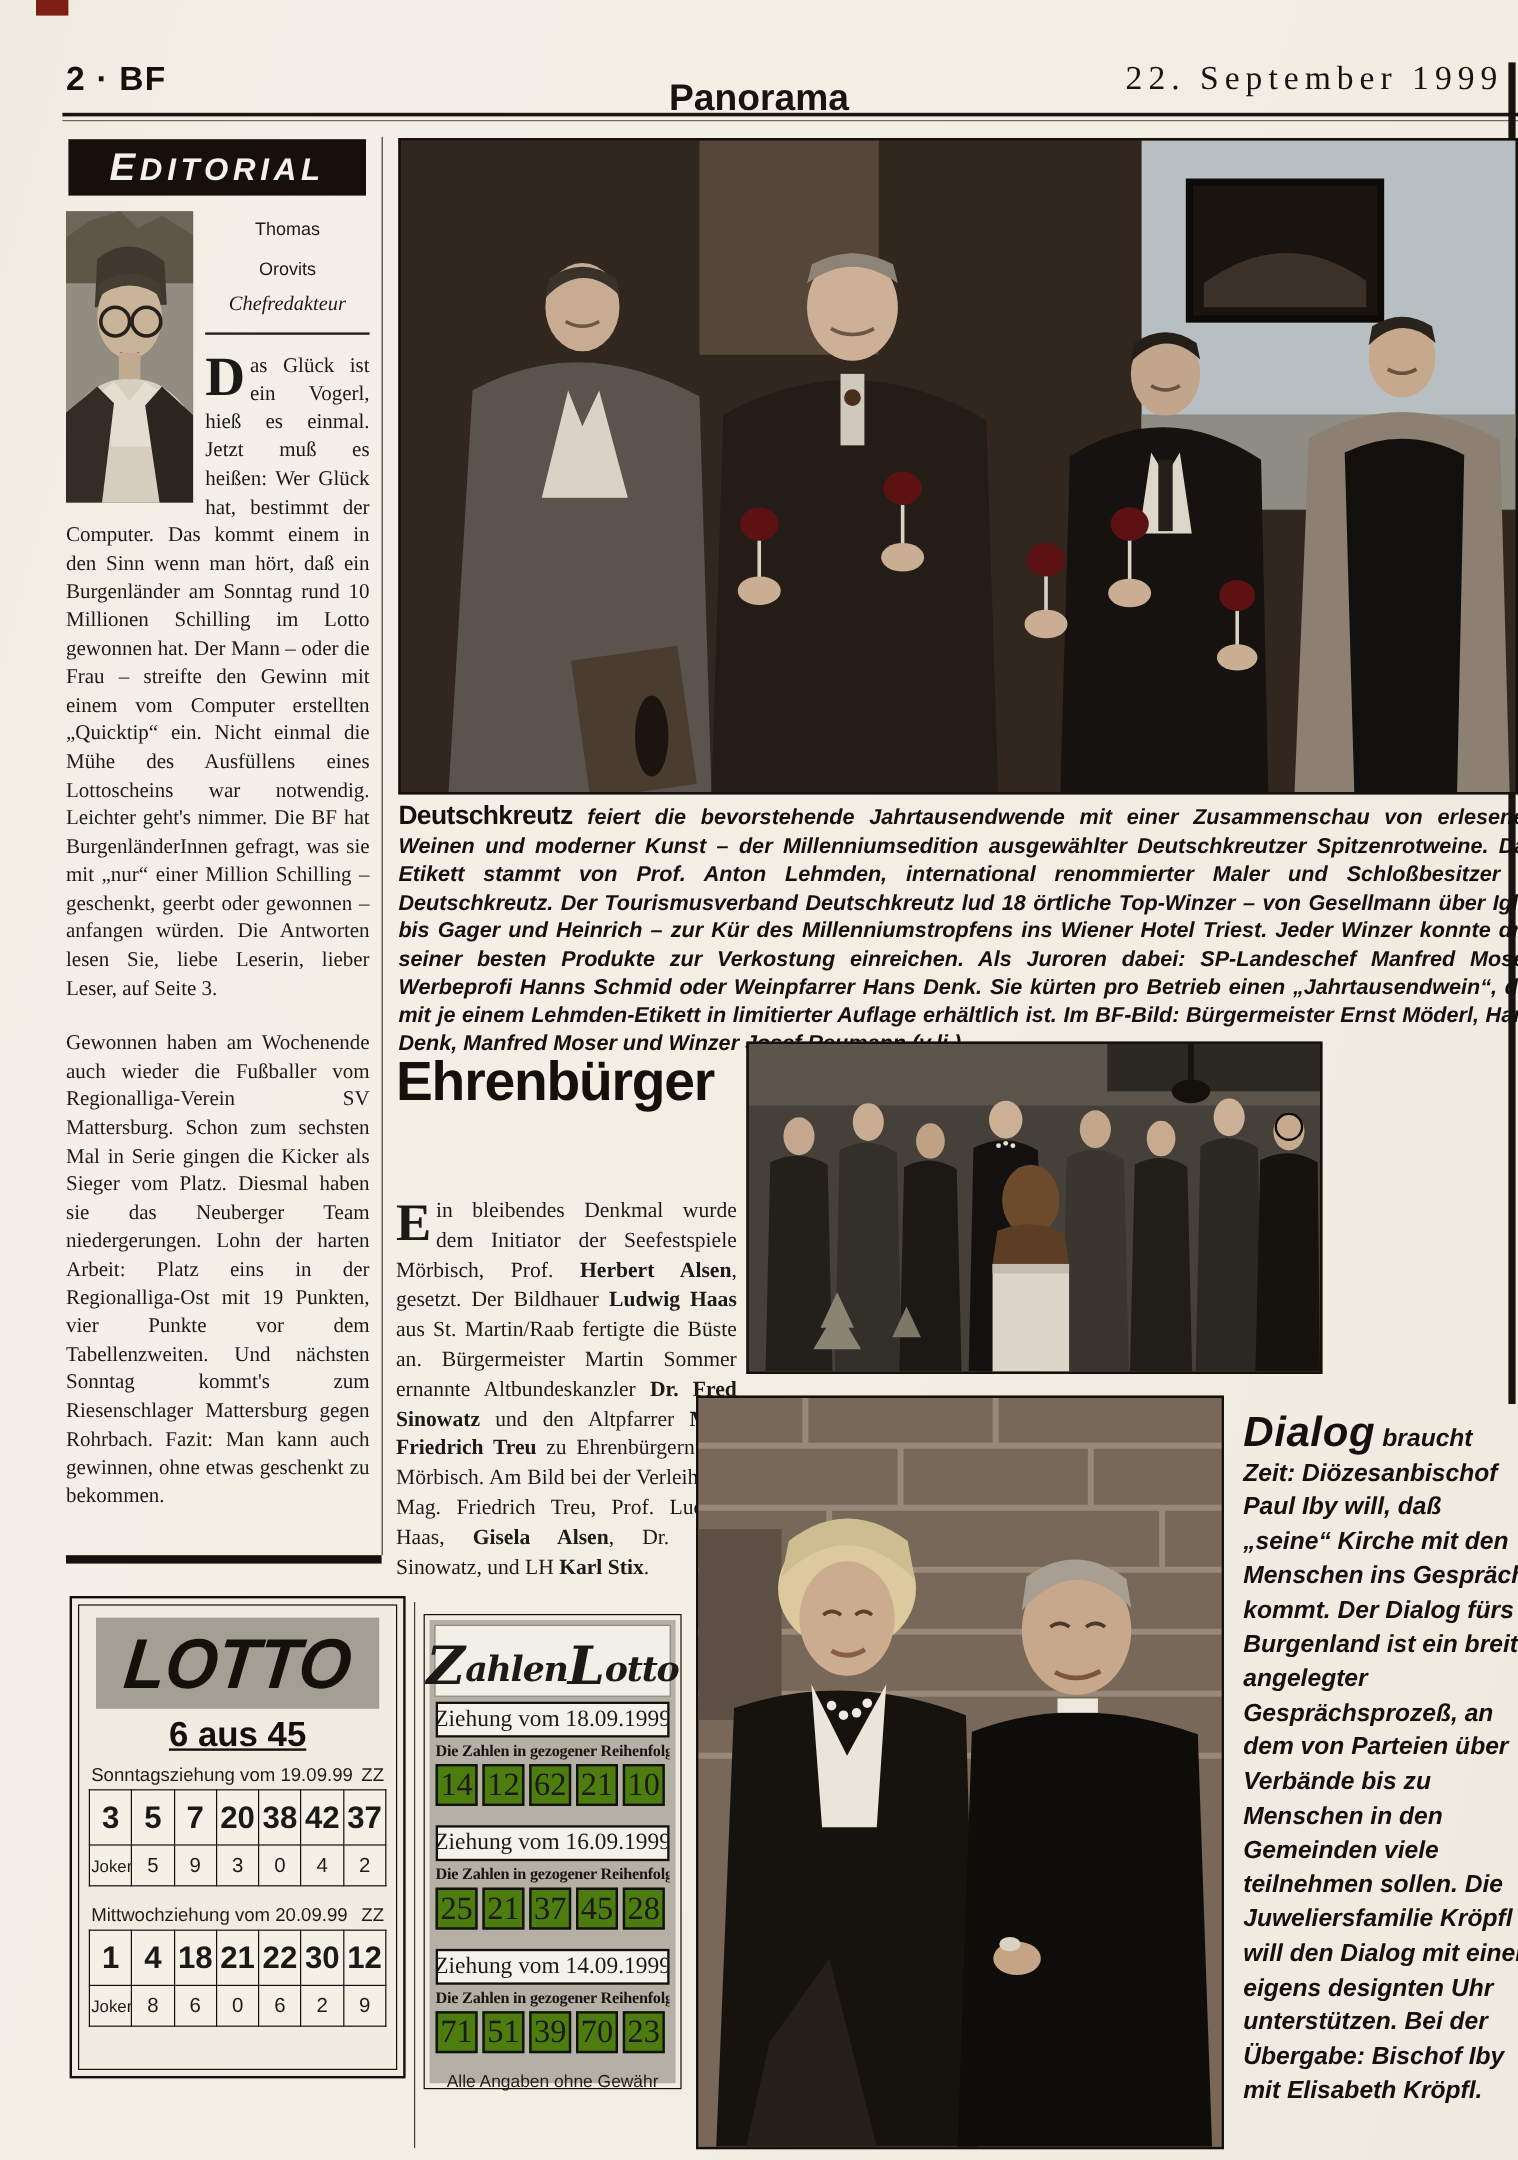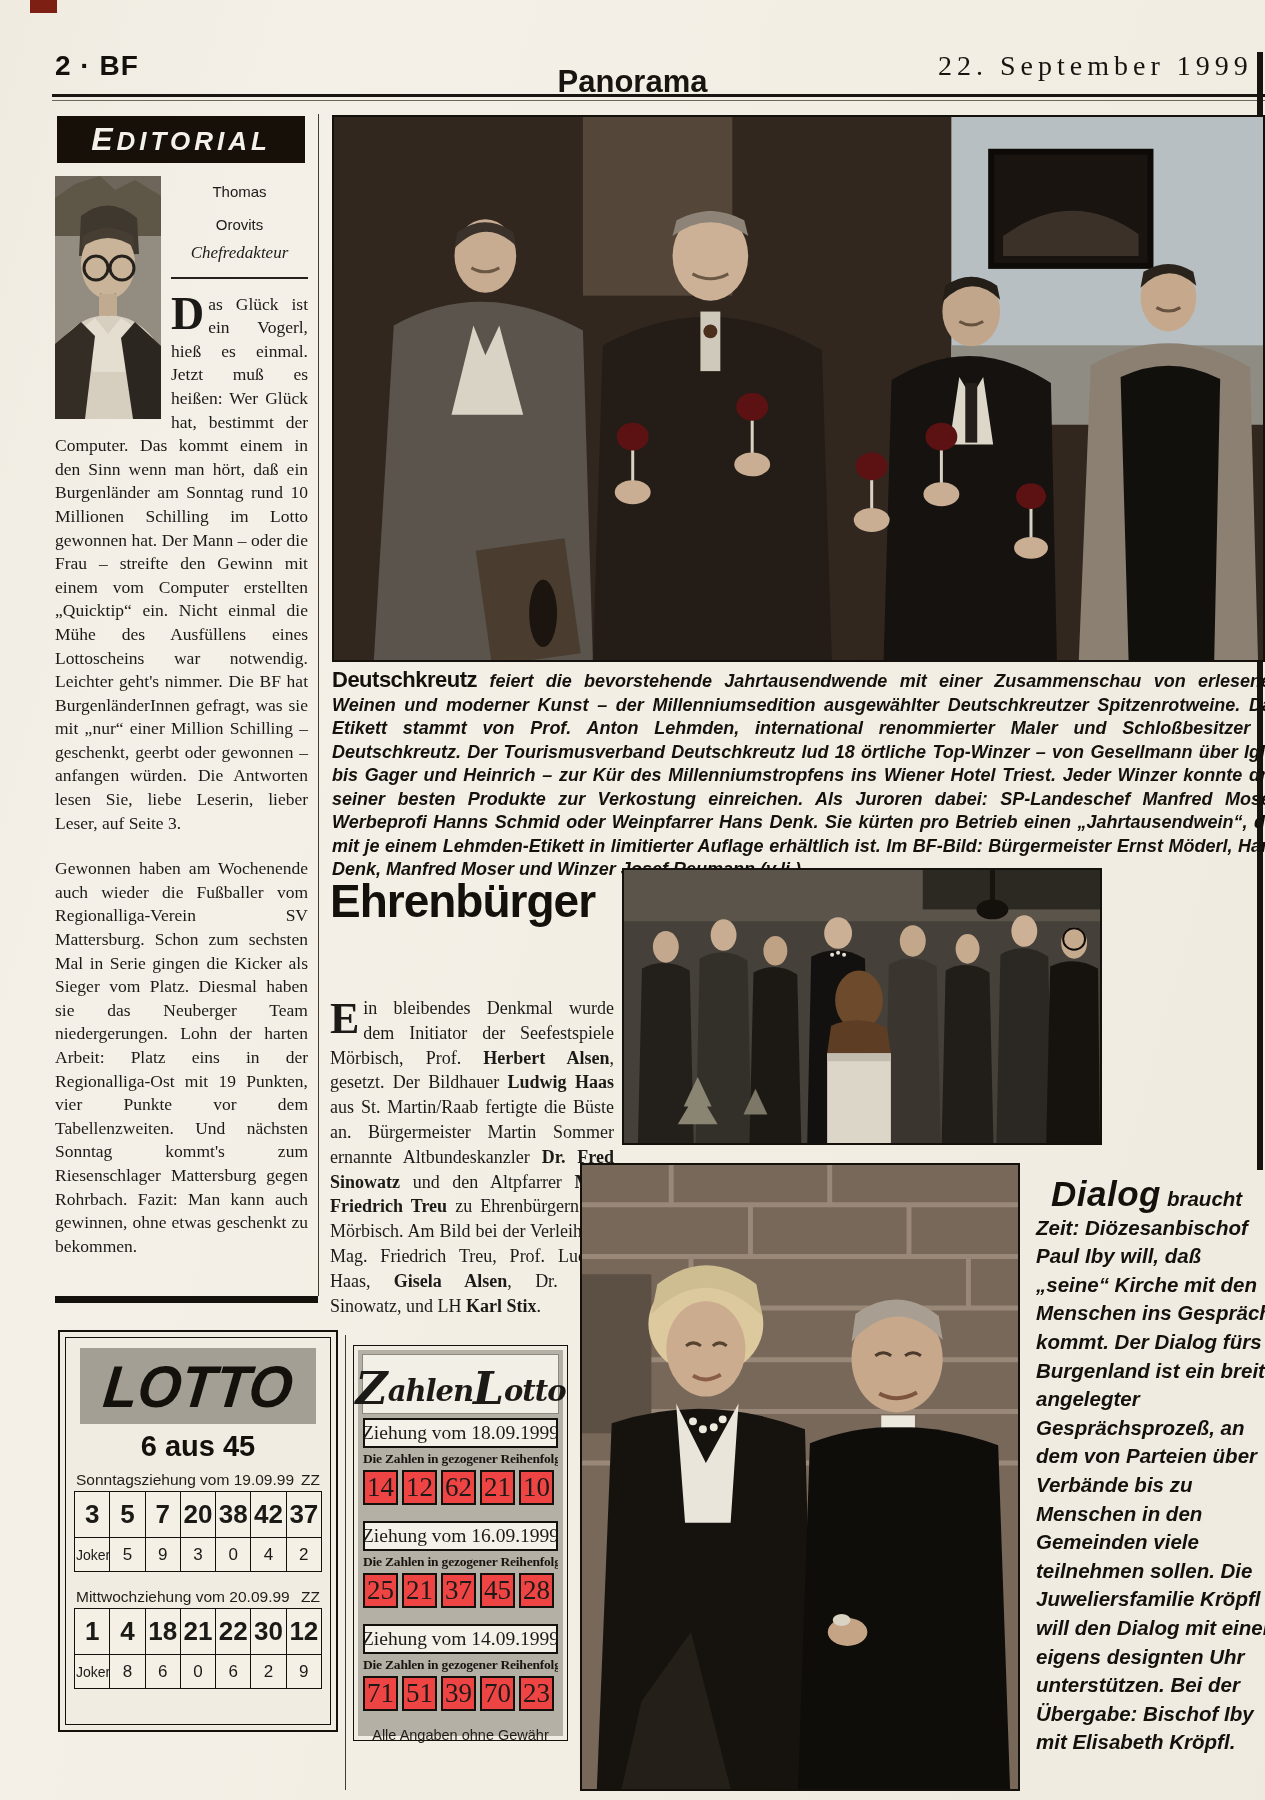--- a/index.html
+++ b/index.html
@@ -55,21 +55,21 @@
 
   
   .lotto-box{left:58px;top:1330px;width:280px;height:402px;border:2px solid #14110d;
         background:#f0ece1;box-sizing:border-box;}
   .lotto-inner{position:absolute;left:5px;top:5px;right:5px;bottom:5px;border:1px solid #14110d;padding:8px;}
   .lotto-logo{height:76px;margin:2px 6px 6px 6px;background:#a49f94;display:flex;
         align-items:center;justify-content:center;}
   .lotto-logo span{font-family:"Liberation Sans",sans-serif;font-style:italic;font-weight:900;
         font-size:56px;letter-spacing:0px;color:#14110d;transform:skewX(-6deg) scaleY(1.05);}
   .lotto-sub{text-align:center;font-family:"Liberation Sans",sans-serif;font-weight:bold;
-        font-size:29px;margin:2px 0 8px 0;color:#14110d;}
+        font-size:29px;margin:2px 0 8px 0;color:#14110d;text-decoration:underline;}
   .lotto-label{display:flex;justify-content:space-between;font-family:"Liberation Sans",sans-serif;
         font-size:15.5px;margin:4px 2px 2px 2px;color:#201c17;white-space:nowrap;overflow:hidden;}
   .lotto-table{border-collapse:collapse;width:100%;table-layout:fixed;background:#f4f0e6;}
   .lotto-table td{border:1px solid #14110d;text-align:center;font-family:"Liberation Sans",sans-serif;}
   .lotto-table .big td{height:43px;font-weight:bold;font-size:26px;}
   .lotto-table .jk td{height:31px;font-size:17px;}
   .lotto-table .jk td.jlabel{font-size:14px;}
   .lotto-gap{height:12px;}
 
   
@@ -79,30 +79,30 @@
   .zl-logo{background:#f2efe7;height:54px;margin-bottom:5px;display:flex;align-items:flex-end;
         justify-content:center;padding-bottom:4px;box-shadow:0 0 0 1px #8e897e;}
   .zl-logo .zl-cap{font-family:"DejaVu Serif",serif;font-style:italic;font-weight:bold;font-size:44px;line-height:40px;}
   .zl-logo .zl-sm{font-family:"DejaVu Serif",serif;font-style:italic;font-weight:bold;font-size:29px;line-height:36px;letter-spacing:-1px;}
   .zl-draw{margin-bottom:16px;}
   .zl-header{background:#f4f1e8;border:2px solid #14110d;height:26px;display:flex;align-items:center;
         justify-content:center;font-size:19.5px;white-space:nowrap;overflow:hidden;}
   .zl-subheader{font-weight:bold;font-size:13.5px;letter-spacing:-0.2px;margin:3px 0 3px 0;
         white-space:nowrap;overflow:hidden;color:#181410;}
   .zl-nums{display:flex;gap:4px;}
-  .zl-num{width:35px;height:35px;background:#ef4444;border:2px solid #14110d;box-sizing:border-box;
+  .zl-num{width:35px;height:35px;background:#4d7c0f;border:2px solid #14110d;box-sizing:border-box;
         display:flex;align-items:center;justify-content:center;font-size:27px;}
   .zl-footer{text-align:center;font-family:"Liberation Sans",sans-serif;font-size:14.5px;margin-top:2px;color:#201c17;}
 
   
   .d-photo{left:580px;top:1163px;width:440px;height:628px;border:2px solid #14100c;
         box-sizing:border-box;background:#6b5d52;}
   .dialog-col{left:1036px;top:1180px;width:240px;font-family:"Liberation Sans",sans-serif;
         font-style:italic;font-weight:bold;font-size:20.5px;line-height:28.6px;color:#14110d;}
-  .dialog-col .lead{font-size:35px;letter-spacing:0.5px;padding-right:6px;margin-left:15px;}
+  .dialog-col .lead{font-size:35px;letter-spacing:0.5px;padding-right:6px;}
 </style>
 </head>
 <body>
 
 <div id="page">
 
   <div class="abs corner-mark"></div>
   <div class="abs edition">2 · BF</div>
   <div class="abs section-title">Panorama</div>
   <div class="abs date">22. September 1999</div>

